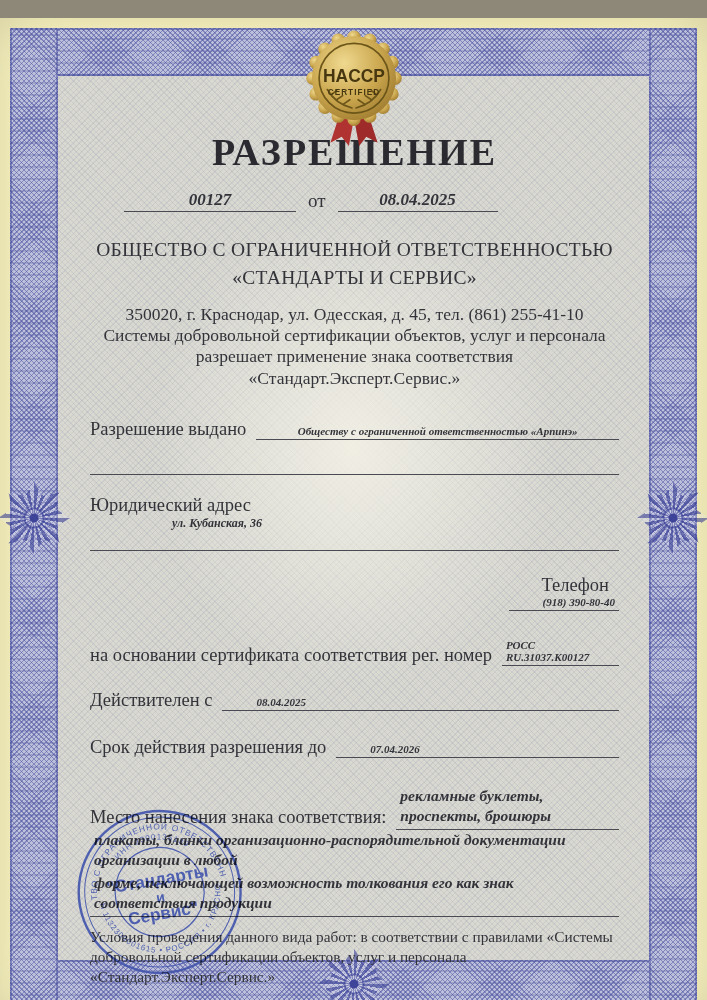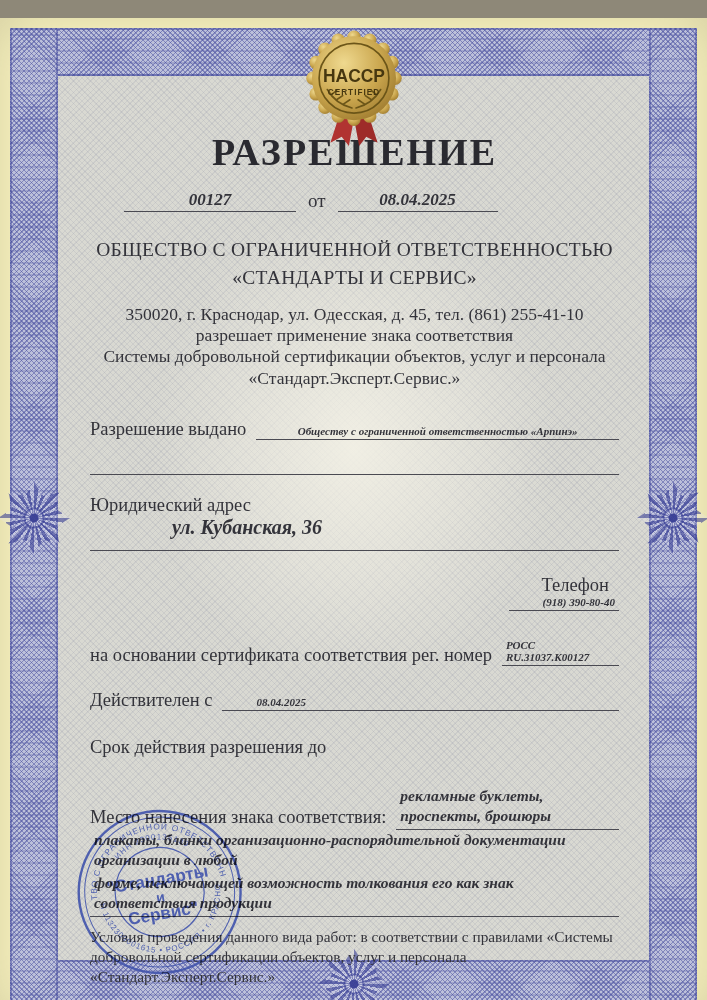--- a/index.html
+++ b/index.html
@@ -59,21 +59,21 @@
   .u-date{width:148px;}
   .org{text-align:center;margin-top:24px;}
   .org .big{font-size:19.5px;letter-spacing:.3px;line-height:1.45;}
   .org .small{font-size:17.5px;line-height:1.22;}
   .org .gap{margin-top:11px;}
   .field{display:flex;align-items:flex-end;font-size:18.5px;}
   .field .lbl{white-space:nowrap;padding-right:10px;}
   .field .val{flex:1;border-bottom:1px solid #4a4a52;font-weight:bold;font-style:italic;font-size:11px;padding:0 4px 2px;}
   .val.center{text-align:center;}
   .val.padl{padding-left:34px;}
-  .fullline{border-bottom:1px solid #4a4a52;font-weight:bold;font-style:italic;font-size:20px;padding:0 4px 2px;}
+  .fullline{border-bottom:1px solid #4a4a52;font-weight:bold;font-style:italic;font-size:12px;padding:0 4px 2px;}
   .mark{margin-top:28px;font-size:18.5px;line-height:1.32;}
   .mark .val{font-size:15.5px;}
   .mark-l2{border-bottom:none !important;}
   .conditions{margin-top:10px;font-size:15.3px;line-height:1.32;}
   
   .badge{position:absolute;top:12px;left:50%;transform:translateX(-50%);z-index:5;}
   .stamp{position:absolute;left:-16px;top:676px;transform:rotate(-10deg);opacity:.92;mix-blend-mode:multiply;z-index:3;}
   .stamp text{font-family:"Liberation Sans","DejaVu Sans",sans-serif;}
   .stamp .center-txt{font-family:"Liberation Serif","DejaVu Serif",serif;font-weight:bold;}
 </style>
@@ -142,22 +142,22 @@
     <div class="reg-row">
       <span class="u-val u-num">00127</span>
       <span class="sep">от</span>
       <span class="u-val u-date">08.04.2025</span>
     </div>
 
     <div class="org">
       <div class="big">ОБЩЕСТВО С ОГРАНИЧЕННОЙ ОТВЕТСТВЕННОСТЬЮ</div>
       <div class="big">«СТАНДАРТЫ И СЕРВИС»</div>
       <div class="small gap">350020, г. Краснодар, ул. Одесская, д. 45, тел. (861) 255-41-10</div>
+      <div class="small">Системы добровольной сертификации объектов, услуг и персонала</div>
       <div class="small">разрешает применение знака соответствия</div>
-      <div class="small">Системы добровольной сертификации объектов, услуг и персонала</div>
       <div class="small">«Стандарт.Эксперт.Сервис.»</div>
     </div>
 
     <div class="field" style="margin-top:30px;">
       <span class="lbl">Разрешение выдано</span>
       <span class="val center">Обществу с ограниченной ответственностью «Арпинэ»</span>
     </div>
     <div class="fullline" style="height:32px;"></div>
 
     <div class="field" style="margin-top:20px;">
@@ -175,20 +175,21 @@
       <span class="val">РОСС RU.31037.К00127</span>
     </div>
 
     <div class="field" style="margin-top:24px;">
       <span class="lbl">Действителен с</span>
       <span class="val padl">08.04.2025</span>
     </div>
 
     <div class="field" style="margin-top:26px;">
       <span class="lbl">Срок действия разрешения до</span>
+      <span class="val padl">07.04.2026</span>
     </div>
 
     <div class="mark">
       <div class="field">
         <span class="lbl">Место нанесения знака соответствия:</span>
         <span class="val">рекламные буклеты, проспекты, брошюры</span>
       </div>
       <div class="fullline mark-l2" style="font-size:15.5px;">плакаты, бланки организационно-распорядительной документации организации в любой</div>
       <div class="fullline" style="font-size:15.5px;">форме, исключающей возможность толкования его как знак соответствия продукции</div>
     </div>

